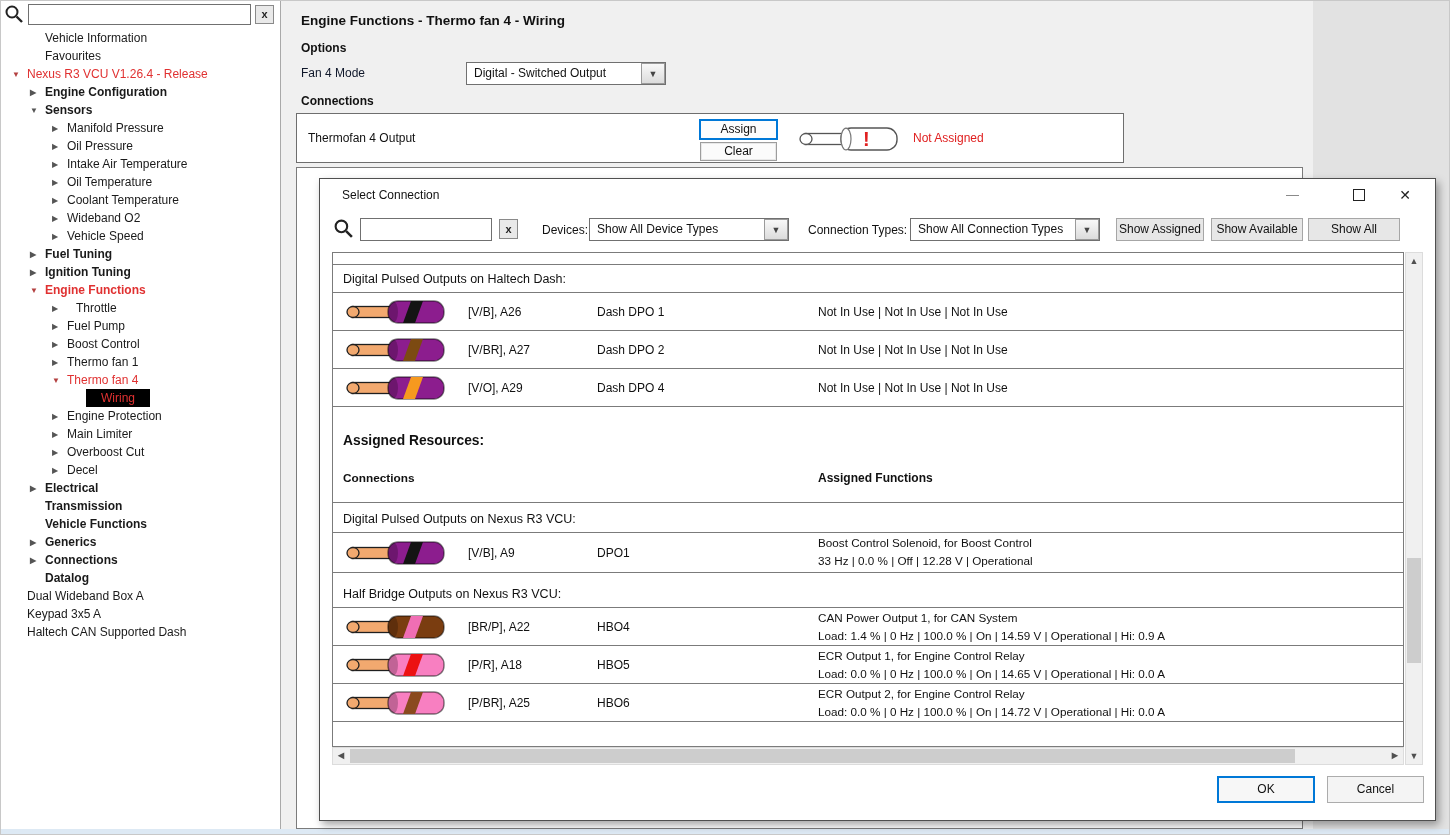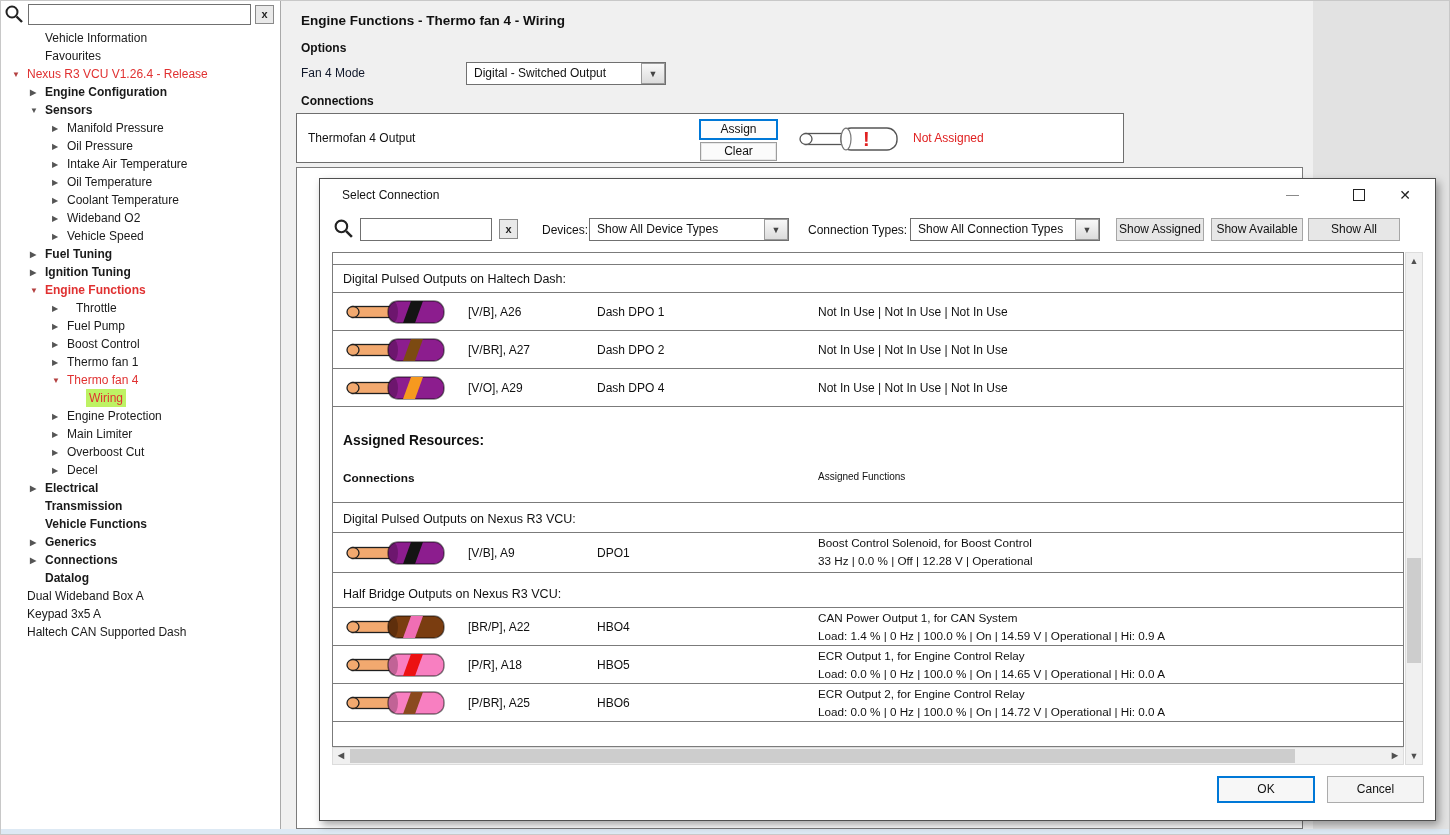--- a/index.html
+++ b/index.html
@@ -18,21 +18,21 @@
   #sb-clear { position:absolute; left:254px; top:4px; width:19px; height:19px;
     background:#e9e9e9; border:1px solid #8a8a8a; font:bold 11px "Liberation Sans",sans-serif;
     color:#222; text-align:center; line-height:17px; cursor:default; }
   #tree { position:absolute; left:0; top:28px; width:279px; }
   .tree-row { position:relative; height:18px; line-height:18px; font-size:12px; color:#1a1a1a; white-space:nowrap; }
   .tree-row .arrow { position:absolute; font-size:8px; color:#555; top:1px; }
   .tree-row.bold { font-weight:bold; }
   .tree-row.red { color:#e03131; }
   .tree-row.red .arrow { color:#b34040; }
   .tree-label { position:absolute; top:0; }
-  .tree-label.selected { background:#bef264; padding:0 3px; }
+  .tree-label.selected { background:#000000; padding:0 15px; }
   
   #main-title { position:absolute; left:300px; top:12px; font-size:13.5px; font-weight:bold; color:#111; }
   .sec-label { position:absolute; font-size:12px; font-weight:bold; color:#111; }
   #fan-mode-label { position:absolute; left:300px; top:65px; font-size:12px; color:#0f172a; }
   .dropdown { position:absolute; background:#fff; border:1px solid #707070; height:23px; }
   .dropdown .dd-text { position:absolute; left:7px; top:0; line-height:21px; font-size:12px; color:#111; white-space:nowrap; }
   .dropdown .dd-arrow { position:absolute; right:0; top:0; width:24px; height:21px;
     background:linear-gradient(#f8f8f8,#dcdcdc); border-left:1px solid #999; border:1px solid #9a9a9a;
     color:#444; font-size:9px; text-align:center; line-height:20px; }
   #conn-box { position:absolute; left:295px; top:112px; width:828px; height:50px; background:#fff; border:1px solid #6e6e6e; }
@@ -77,21 +77,21 @@
   .lrow.noline { border-bottom:none; }
   .sect-text { position:absolute; left:10px; bottom:6px; font-size:12.5px; color:#111; white-space:nowrap; }
   .wire { position:absolute; left:9px; }
   .code { position:absolute; left:135px; top:0; height:100%; display:flex; align-items:center; font-size:12px; color:#111; }
   .cname { position:absolute; left:264px; top:0; height:100%; display:flex; align-items:center; font-size:12px; color:#111; }
   .cstatus { position:absolute; left:485px; top:0; height:100%; display:flex; align-items:center; font-size:12px; color:#111; }
   .func1 { position:absolute; left:485px; top:3px;  font-size:11.7px; color:#111; }
   .func2 { position:absolute; left:485px; top:21px; font-size:11.7px; color:#111; }
   #ar-head { position:absolute; left:10px; top:26px; font-size:13.8px; font-weight:bold; color:#111; }
   #ar-col1 { position:absolute; left:10px;  top:64px; font-size:11.8px; font-weight:bold; color:#111; }
-  #ar-col2 { position:absolute; left:485px; top:64px; font-size:10px; font-weight:normal; color:#111; }
+  #ar-col2 { position:absolute; left:485px; top:64px; font-size:12px; font-weight:bold; color:#111; }
   
   #vscroll { position:absolute; left:1085px; top:73px; width:18px; height:513px; background:#f0f0f0; border:1px solid #dcdcdc; }
   #vscroll .sb-arrow { position:absolute; left:0; width:16px; height:16px; color:#505050; font-size:9px; text-align:center; line-height:16px; }
   #v-up { top:0; } #v-down { bottom:0; }
   #v-thumb { position:absolute; left:1px; top:305px; width:14px; height:105px; background:#cdcdcd; }
   #hscroll { position:absolute; left:12px; top:568px; width:1072px; height:18px; background:#f0f0f0; border:1px solid #dcdcdc; }
   #hscroll .sb-arrow { position:absolute; top:0; width:16px; height:16px; color:#505050; font-size:11px; text-align:center; line-height:15px; }
   #h-left { left:0; } #h-right { right:0; }
   #h-thumb { position:absolute; left:17px; top:1px; width:945px; height:14px; background:#cdcdcd; }
   

